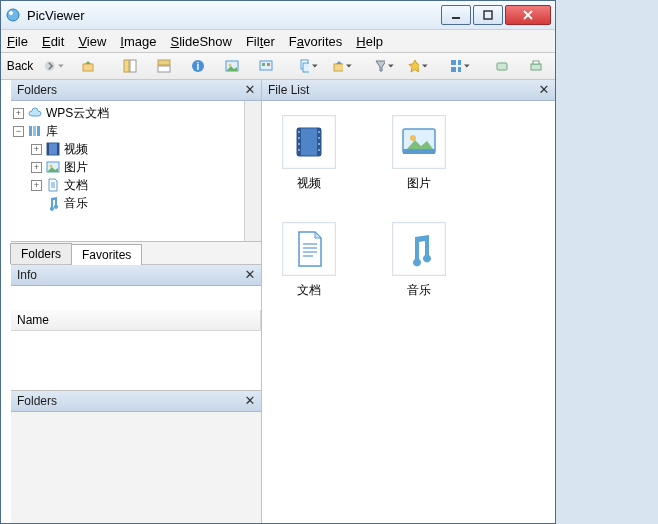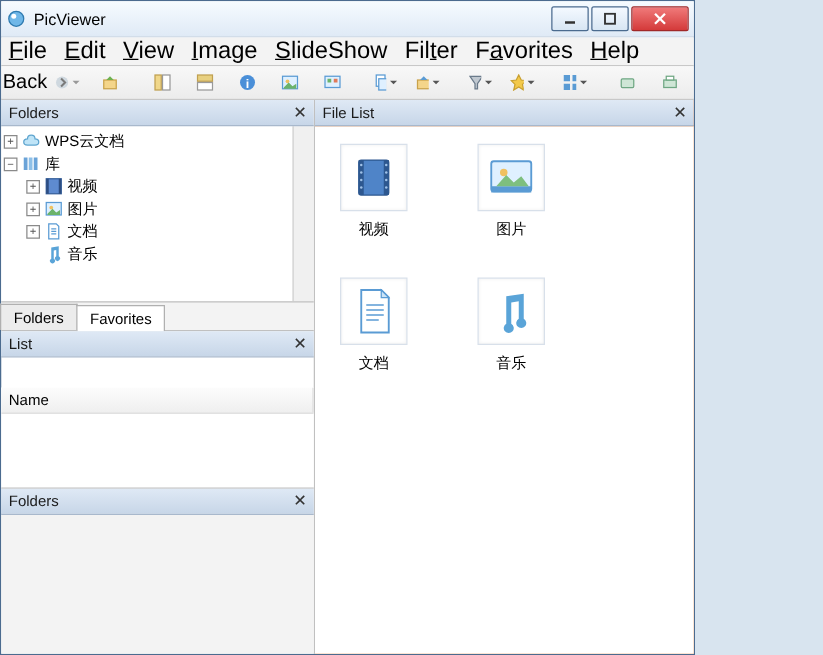--- a/index.html
+++ b/index.html
@@ -6,32 +6,32 @@
   .window{width:556px;height:524px;box-sizing:border-box;background:#fff;border:1px solid #4b6b8f;display:flex;flex-direction:column;position:relative;}
   
   .titlebar{height:28px;background:linear-gradient(#f6fbff,#dfeaf6);display:flex;align-items:center;padding:0 4px;border-bottom:1px solid #c6d3e2;}
   .titlebar .app-icon{width:16px;height:16px;margin-right:6px;}
   .titlebar .title{flex:1;font-size:13px;color:#000;}
   .win-btns{display:flex;gap:2px;}
   .win-btn{width:28px;height:18px;border:1px solid #4b6b8f;border-radius:2px;display:flex;align-items:center;justify-content:center;background:linear-gradient(#f4f9ff,#d8e6f4);cursor:pointer;}
   .win-btn.close{background:linear-gradient(#f07a7a,#d43a3a);border-color:#a12828;color:#fff;width:44px;}
   .win-btn svg{display:block;}
   
-  .menubar{height:22px;background:#f3f3f3;display:flex;align-items:center;padding:0 6px;border-bottom:1px solid #c8c8c8;gap:14px;font-size:19px;}
+  .menubar{height:22px;background:#f3f3f3;display:flex;align-items:center;padding:0 6px;border-bottom:1px solid #c8c8c8;gap:14px;font-size:13px;}
   .menubar .menu-item{cursor:pointer;}
   .menubar .menu-item u{text-decoration:underline;}
   
   .toolbar{height:26px;background:linear-gradient(#f8f8f8,#ececec);border-bottom:1px solid #c8c8c8;display:flex;align-items:center;padding:0 4px;gap:4px;}
   .tbtn{height:20px;min-width:20px;display:flex;align-items:center;justify-content:center;padding:0 4px;border:1px solid transparent;border-radius:2px;cursor:pointer;gap:3px;}
   .tbtn svg{display:block;}
   .tsep{width:1px;height:20px;background:#c0c0c0;margin:0 2px;}
-  .back-lbl{font-size:16px;}
+  .back-lbl{font-size:12px;}
   .drop{width:7px;height:4px;}
   
-  .body{flex:1;display:flex;min-height:0;}
+  .body{flex:1;display:flex;min-height:0;padding-left:10px;}
   .left{width:250px;display:flex;flex-direction:column;border-right:1px solid #c0c0c0;}
   .right{flex:1;display:flex;flex-direction:column;background:#f97316;}
   
   .panel-header{height:20px;background:linear-gradient(#dfe9f5,#c7d6e8);display:flex;align-items:center;padding:0 6px;font-size:12px;border-bottom:1px solid #a8b8cc;position:relative;color:#1a1a1a;}
   .panel-header .close-x{position:absolute;right:4px;top:2px;width:14px;height:14px;display:flex;align-items:center;justify-content:center;cursor:pointer;font-size:13px;color:#333;}
   
   .tree-wrap{flex:0 0 140px;overflow:auto;background:#fff;}
   .tree{padding:3px 2px;}
   .tree-row{display:flex;align-items:center;height:18px;gap:3px;white-space:nowrap;cursor:pointer;}
   .twist{width:11px;height:11px;border:1px solid #8a8a8a;display:flex;align-items:center;justify-content:center;font-size:9px;line-height:1;color:#555;box-sizing:border-box;}
@@ -300,21 +300,21 @@
         </div>
         <div class="sb"></div>
       </div>
 
       <div class="tabstrip">
         <div class="tab inactive">Folders</div>
         <div class="tab active">Favorites</div>
       </div>
 
       <div class="panel-header">
-        <span>List</span>
+        <span>Info</span>
         <span class="close-x">✕</span>
       </div>
       <div class="info-body">
         <div class="info-cols">
           <div class="col">Name</div>
         </div>
       </div>
 
       <div class="panel-header">
         <span>Folders</span>

